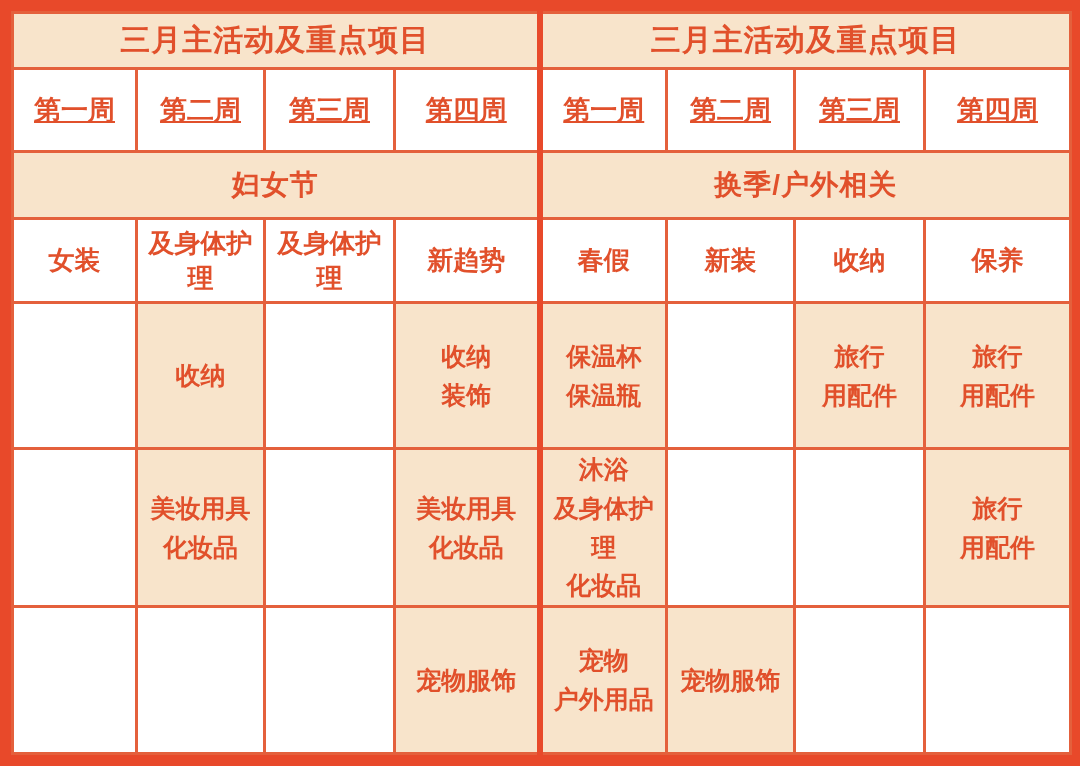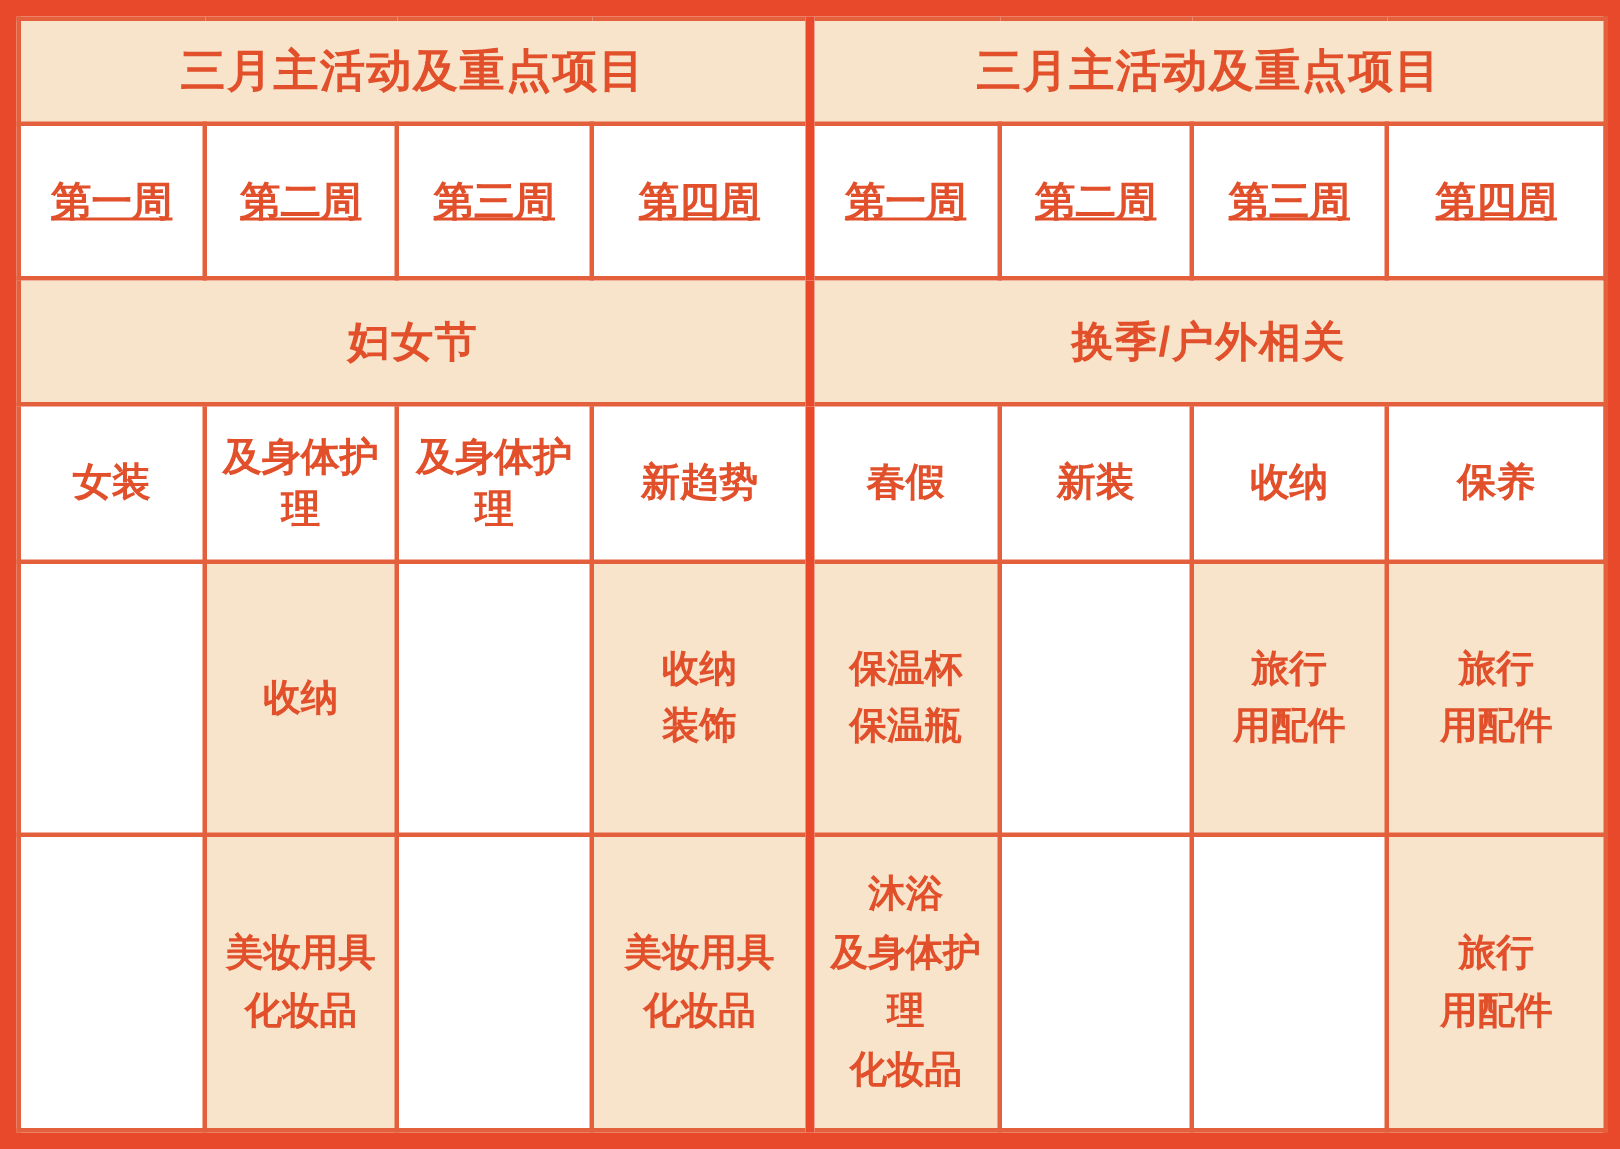--- a/index.html
+++ b/index.html
@@ -117,15 +117,26 @@
 化妆品</td>
       <td class="content filled">沐浴
 及身体护理
 化妆品</td>
       <td class="content"></td>
       <td class="content"></td>
       <td class="content filled">旅行
 用配件</td>
     </tr>
 
+    <tr class="r-c3">
+      <td class="content"></td>
+      <td class="content"></td>
+      <td class="content"></td>
+      <td class="content divR filled">宠物服饰</td>
+      <td class="content filled">宠物
+户外用品</td>
+      <td class="content filled">宠物服饰</td>
+      <td class="content"></td>
+      <td class="content"></td>
+    </tr>
   </tbody>
     </table>
 </div>
 
 </body></html>

